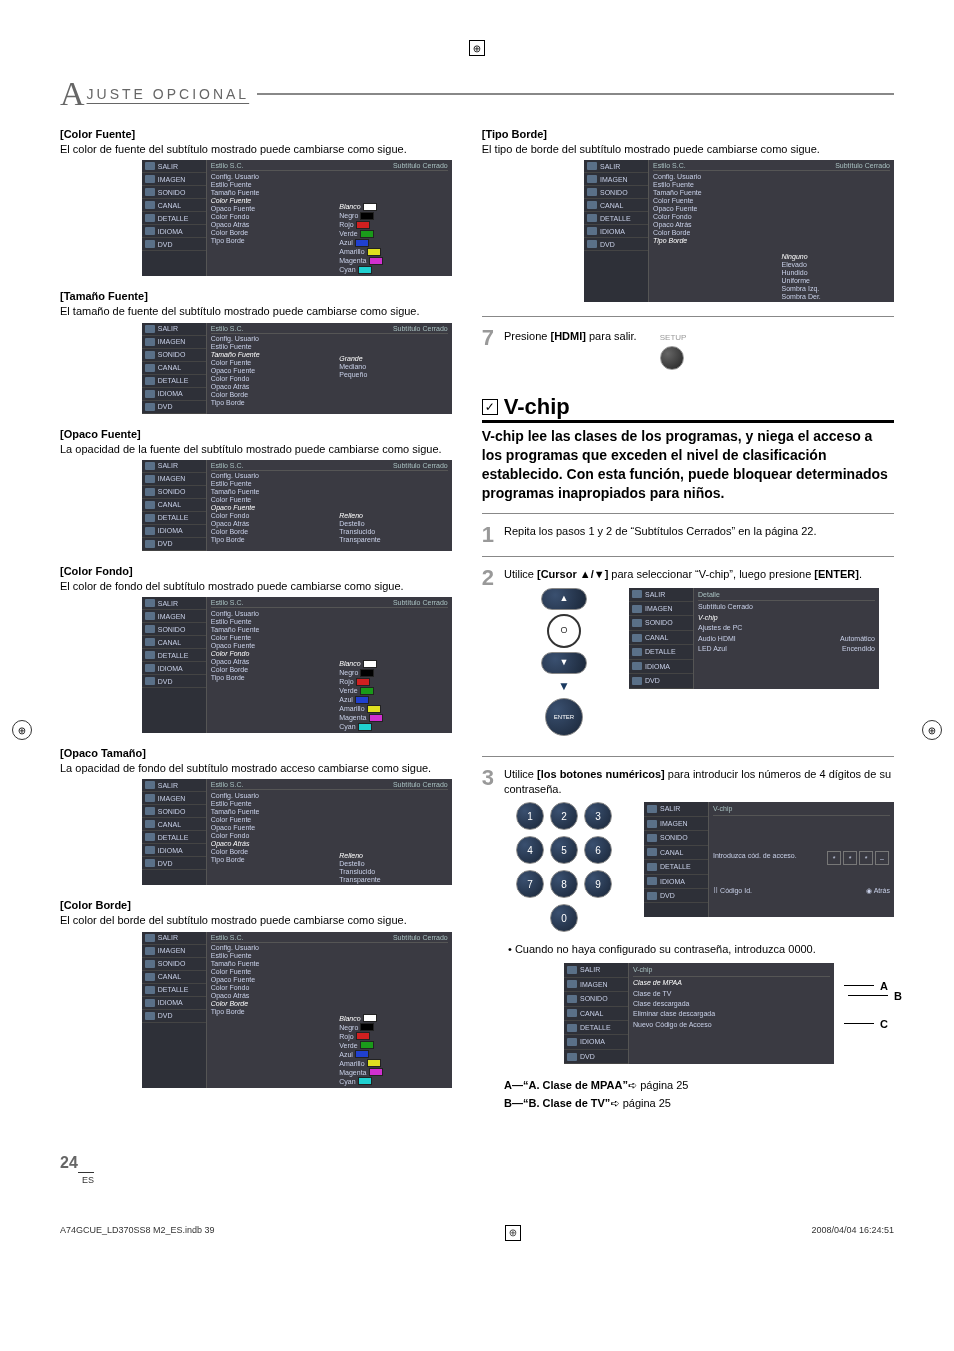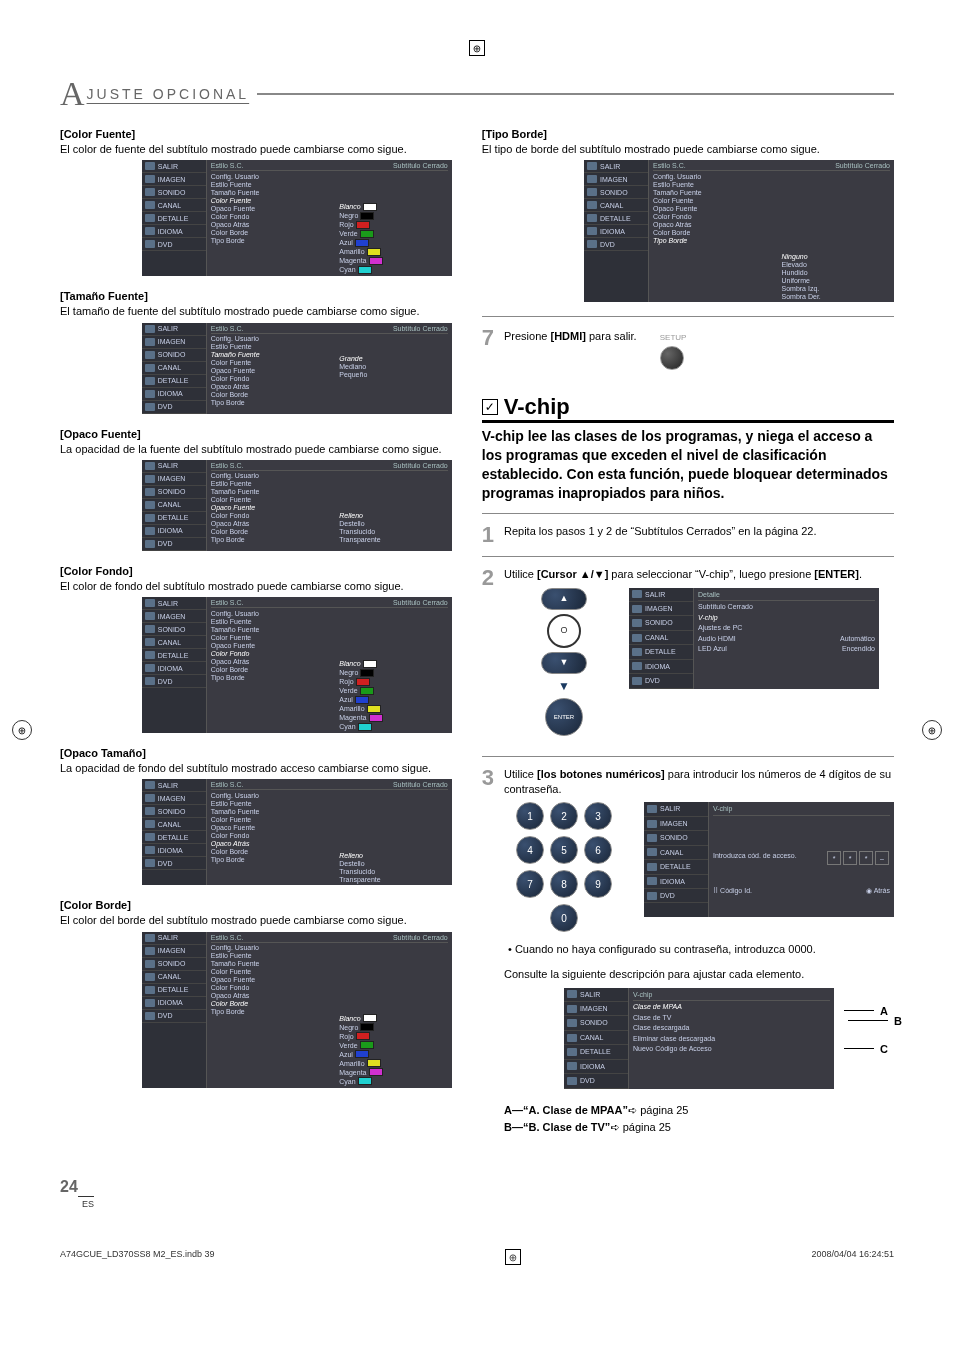--- a/index.html
+++ b/index.html
@@ -1283,21 +1283,20 @@
                   <span>◉ Atrás</span>
                 </div>
      </div>
             </div>
         </div>
 
         <div id="bullets">
             <div class="bullet">• Cuando no haya configurado su contraseña, introduzca 0000.</div>
           </div>
 
-        <div class="section-desc" style="margin-top:10px;">Consulte la siguiente descripción para ajustar cada elemento.</div>
 
         <div class="final-osd" id="final-osd-wrap">
             <div class="osd-block" style="width:270px">
               <div class="osd-sidebar">
                 <div class="osd-item">
                   <span class="osd-icon"></span>
                   <span>SALIR</span>
                 </div>
                 <div class="osd-item">
                   <span class="osd-icon"></span>

